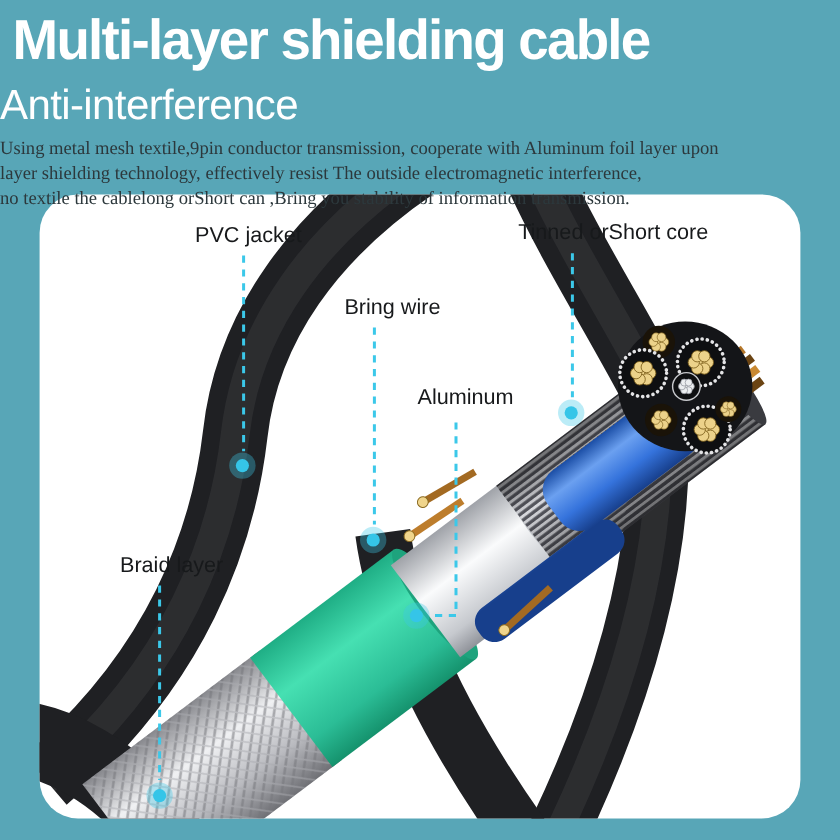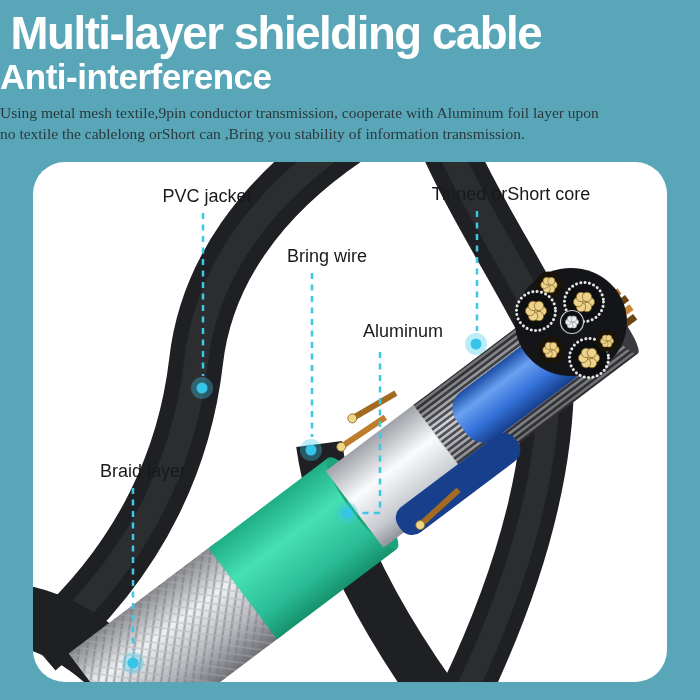--- a/index.html
+++ b/index.html
@@ -6,21 +6,21 @@
   body{
     width:700px;height:700px;position:relative;overflow:hidden;
     background:#58a6b7;
     font-family:"Liberation Sans",sans-serif;
   }
   .header{position:absolute;top:0;left:0;width:700px;color:#ffffff;}
   .title{
     font-size:47px;font-weight:bold;letter-spacing:-1.5px;line-height:1.06;
     margin-top:8px;transform:scaleX(.97);transform-origin:center;
   }
-  .subtitle{font-size:35px;font-weight:bold;letter-spacing:-.5px;line-height:1.0;margin-top:1px;}
+  .subtitle{font-size:35px;font-weight:normal;letter-spacing:-.5px;line-height:1.0;margin-top:12px;}
   .desc{margin-top:8px;color:#2c383c;font-size:15.5px;line-height:21px;font-family:Liberation Serif, serif;}
   .panel{
     position:absolute;left:33px;top:162px;width:634px;height:520px;
     background:#ffffff;border-radius:32px;
   }
   .stage{position:absolute;left:0;top:0;width:700px;height:700px;}
   .lbl{
     position:absolute;transform:translate(-50%,-50%);
     font-size:18px;font-weight:500;color:#17191b;white-space:nowrap;
   }
@@ -199,23 +199,24 @@
           <circle cx="133" cy="663" r="11" fill="#3bc8e9" opacity=".35"></circle>
           <circle cx="133" cy="663" r="5.5" fill="#35c5e8"></circle>
         </g>
     </g>
   </g>
 </svg>
 
 <div class="lbl" style="left:207px;top:196px">PVC jacket</div>
 <div class="lbl" style="left:511px;top:194px">Tinned orShort core</div>
 <div class="lbl" style="left:327px;top:256px">Bring wire</div>
-<div class="lbl" style="left:403px;top:331px">Aluminum</div>
+<div class="lbl" style="left:388px;top:331px">Aluminum</div>
 <div class="lbl" style="left:143px;top:471px">Braid layer</div>
 
 <div class="header">
   <div class="title">Multi-layer shielding cable</div>
   <div class="subtitle">Anti-interference</div>
   <div class="desc">
     <div>Using metal mesh textile,9pin conductor transmission, cooperate with Aluminum foil layer upon</div>
+    <div>layer shielding technology, effectively resist The outside electromagnetic interference,</div>
     <div>no textile the cablelong orShort can ,Bring you stability of information transmission.</div>
   </div>
 </div>
 
 </body></html>

